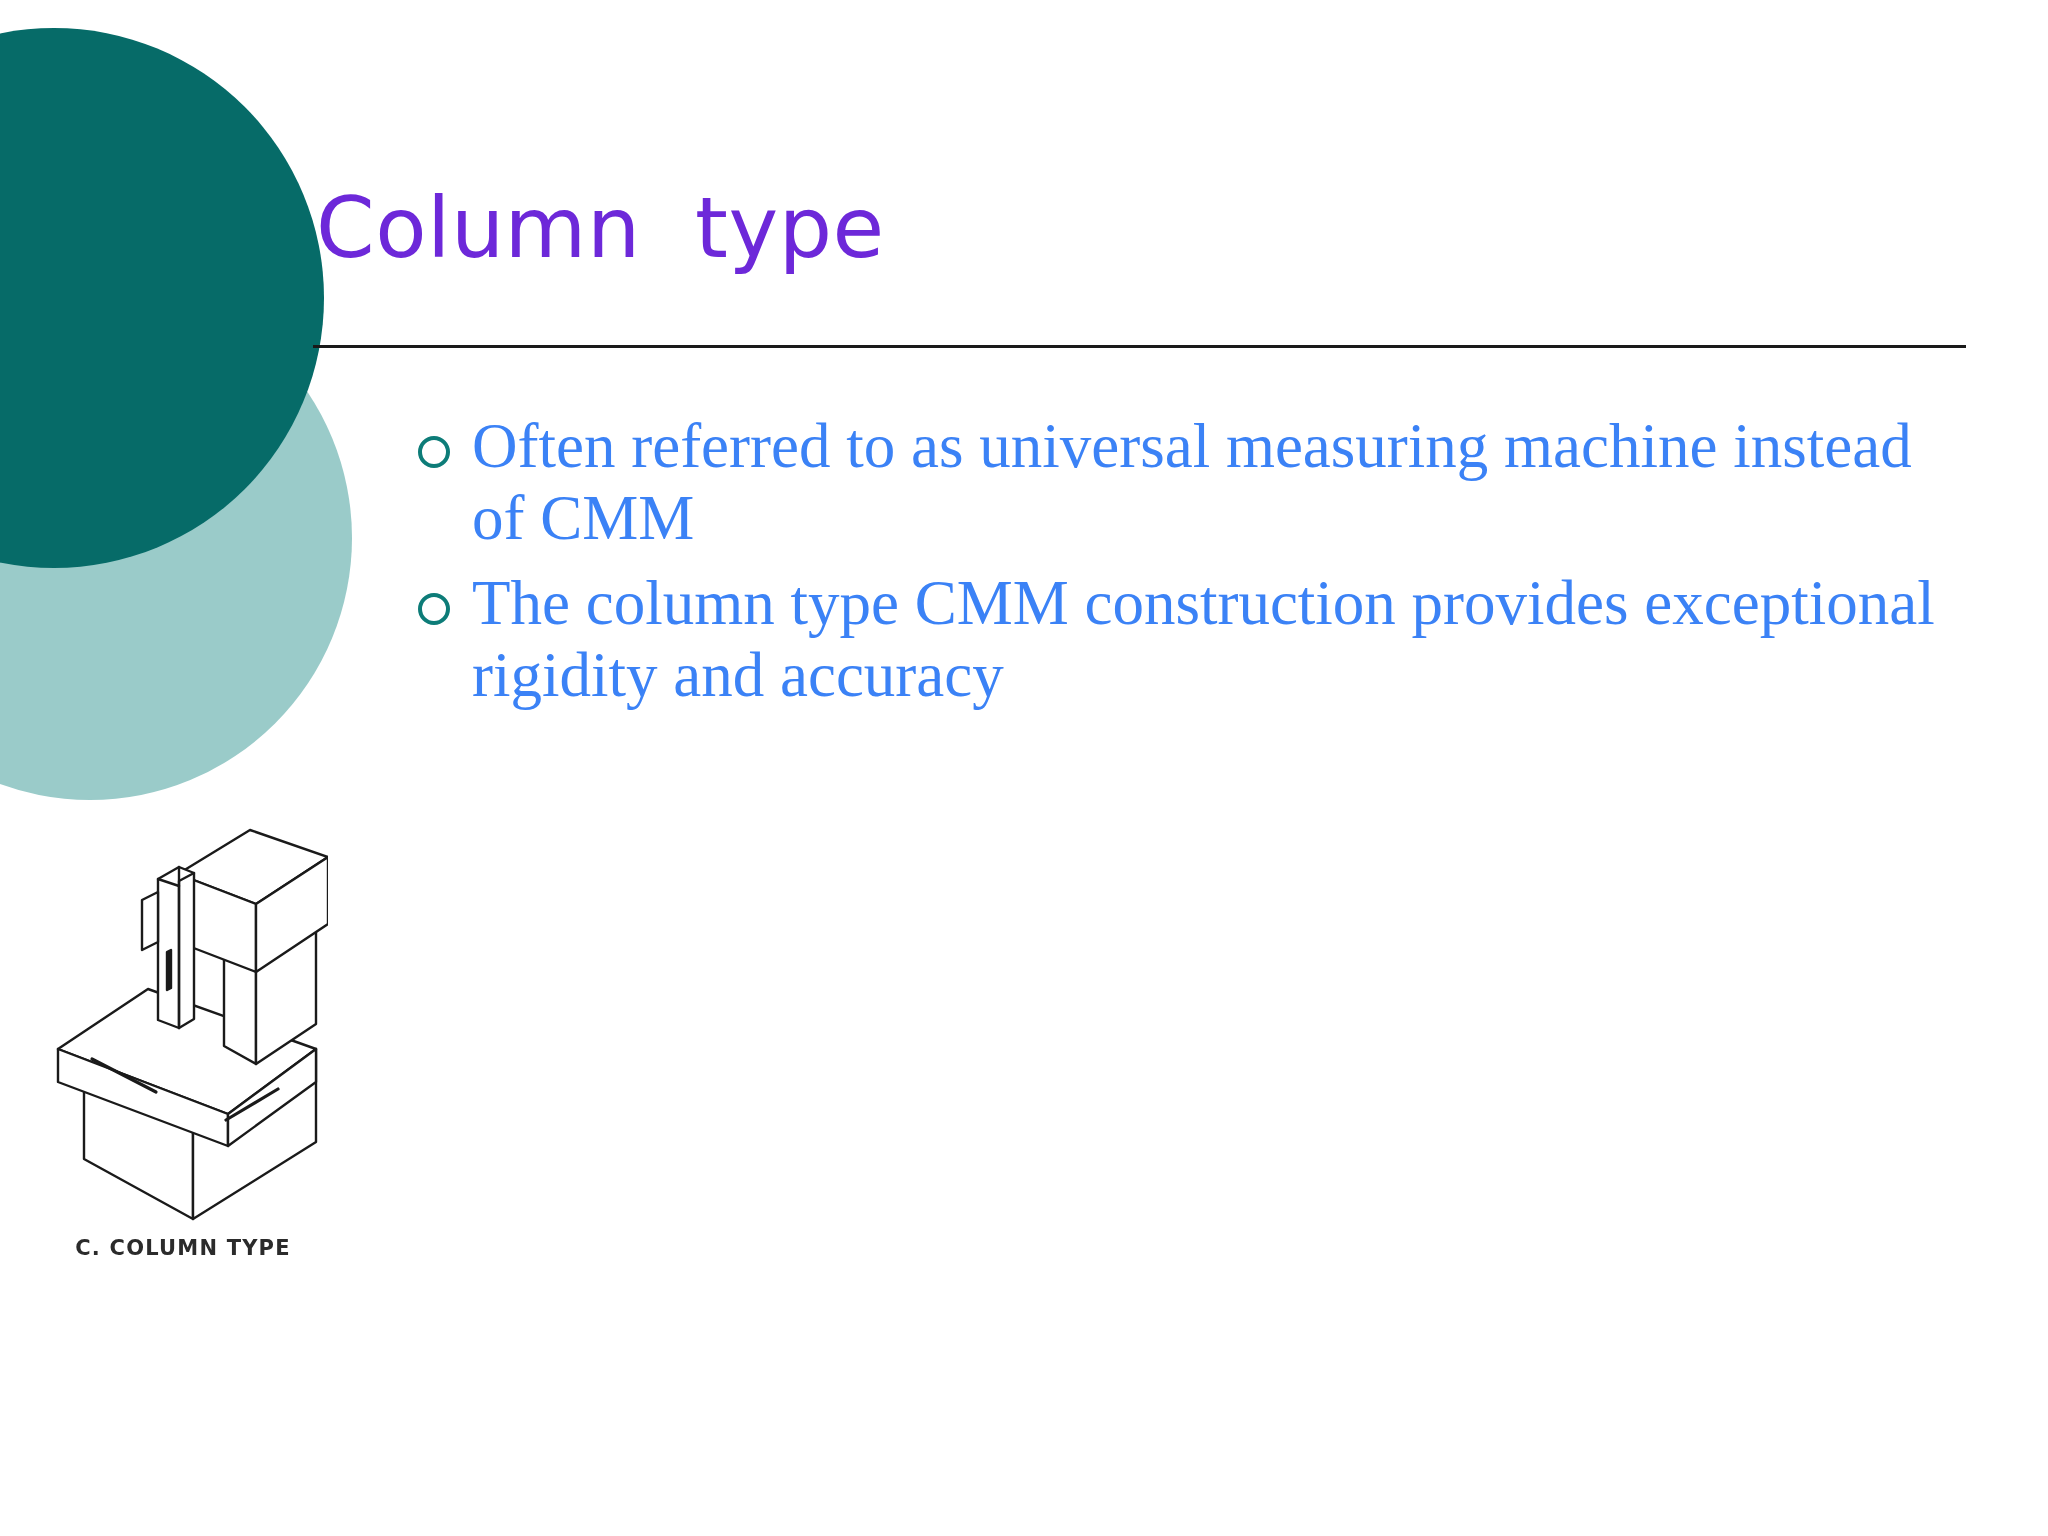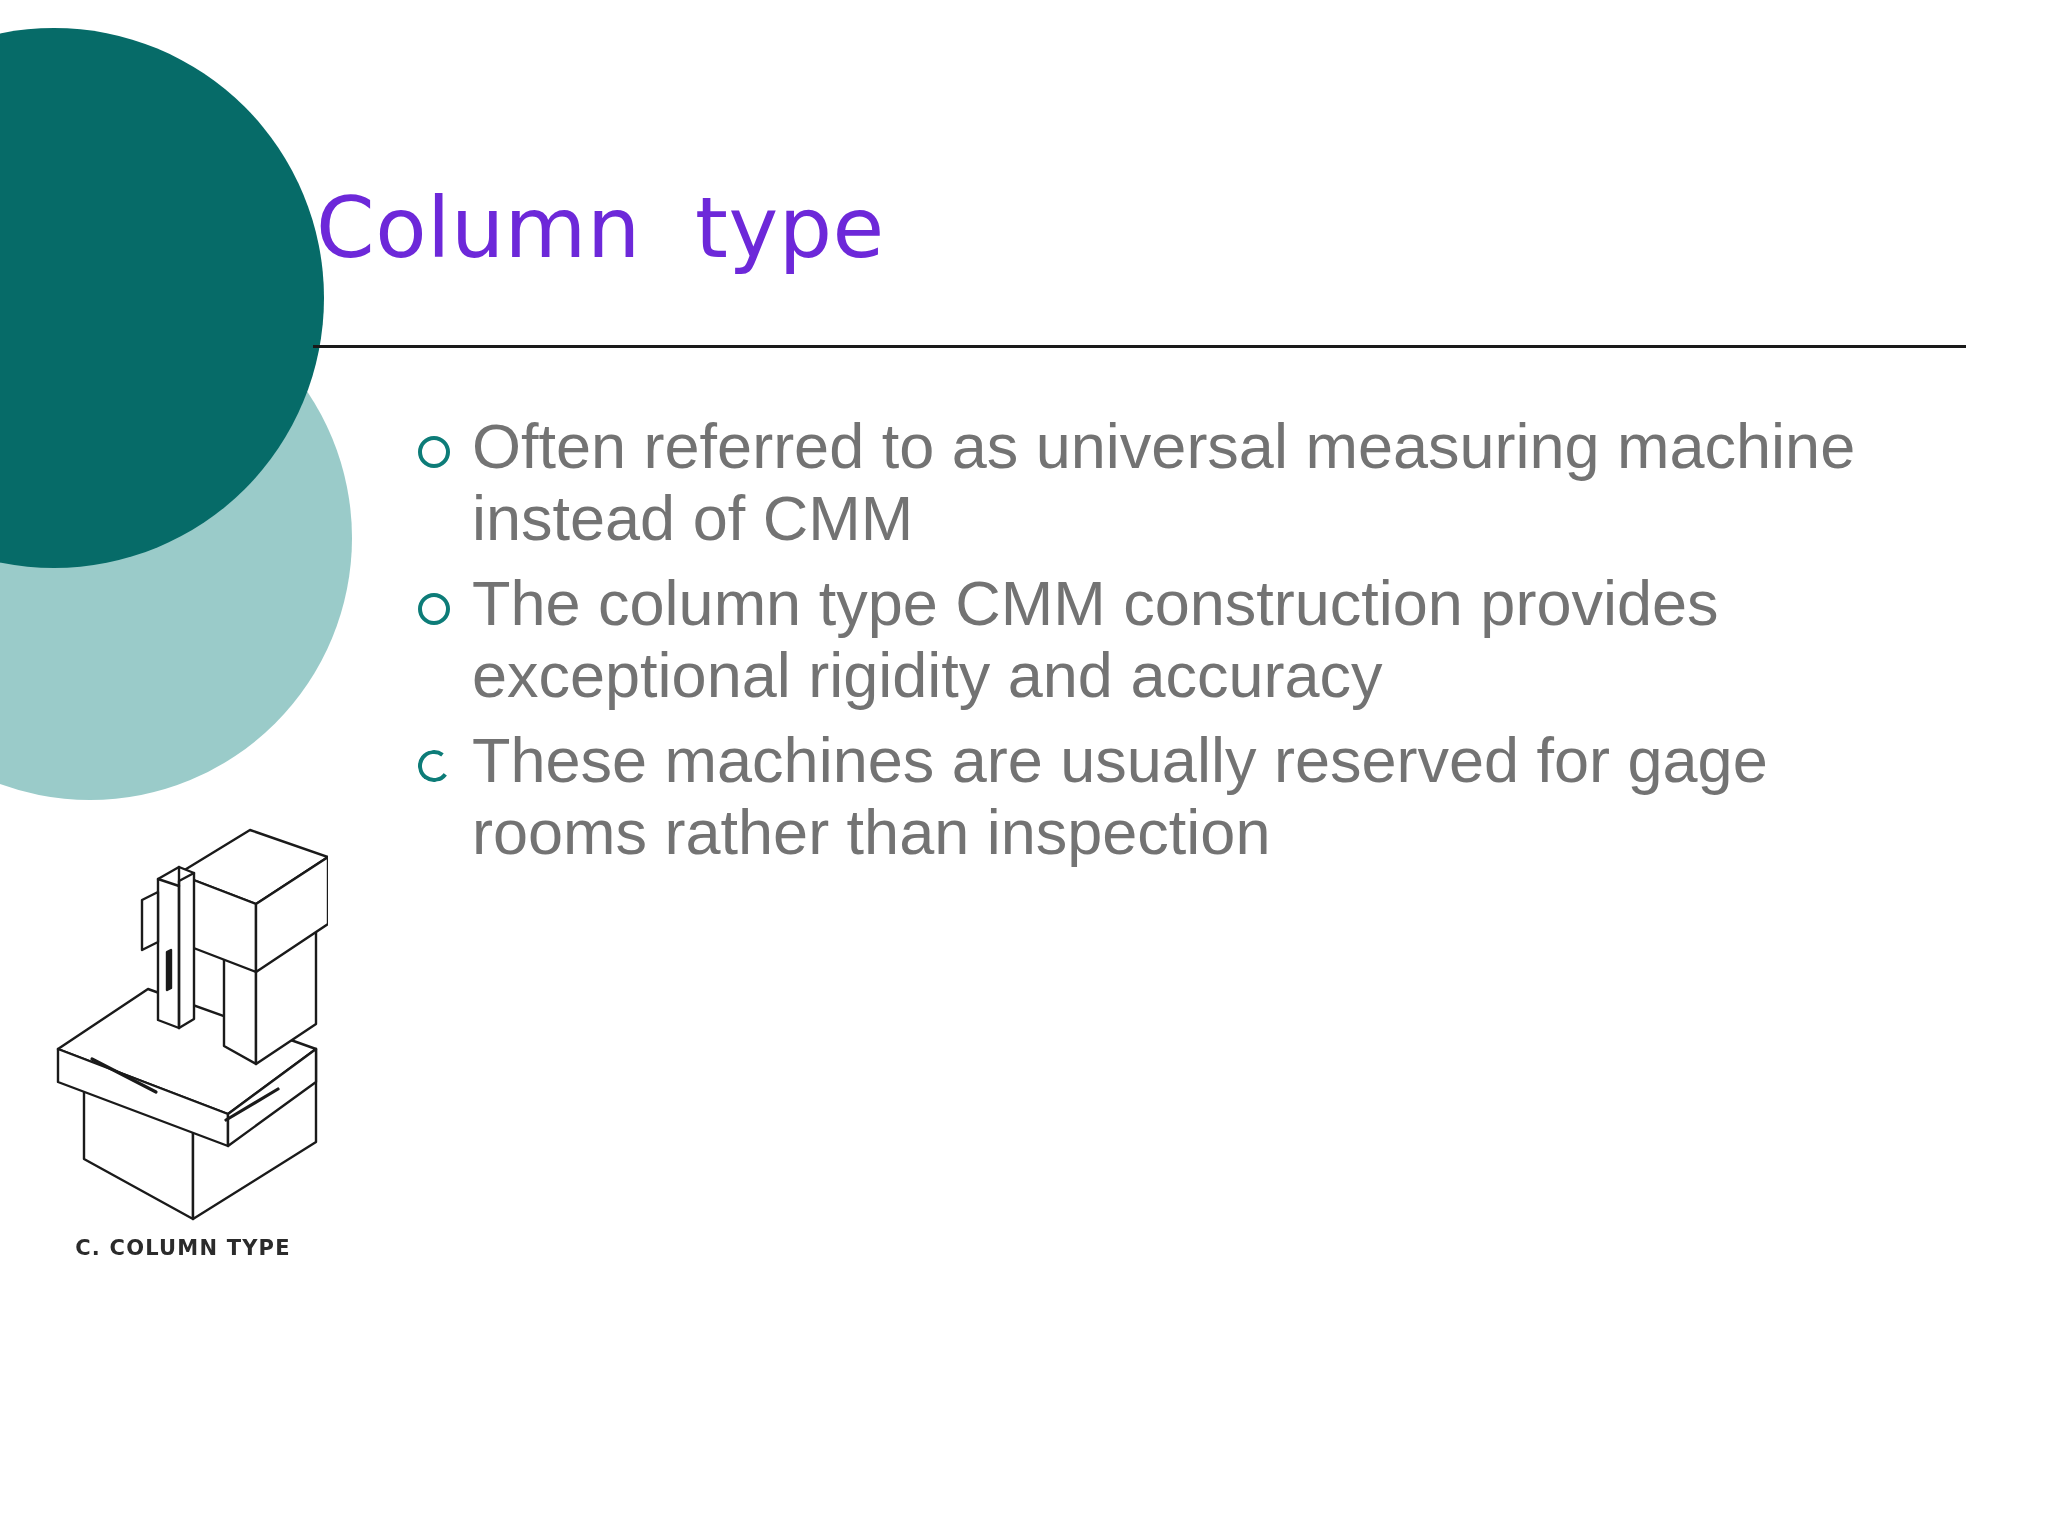--- a/index.html
+++ b/index.html
@@ -85,24 +85,24 @@
     border-radius: 50%;
     box-sizing: border-box;
   }
   .bullet-marker.clipped {
     border-right-color: transparent;
     border-top-color: #0d7c78;
     transform: rotate(-8deg);
   }
   .bullet-text {
     flex: 1 1 auto;
-    color: #737373;
+    color: #3b82f6;
     font-size: 63px;
     line-height: 1.15;
-    font-family: Liberation Sans, sans-serif;
+    font-family: Liberation Serif, serif;
     font-weight: normal;
   }
 
   
   .machine-figure {
     position: absolute;
     left: 38px;
     top: 824px;
     width: 300px;
   }
@@ -140,24 +140,20 @@
     <div class="bullet-row">
       <span class="bullet-marker"></span>
       <span class="bullet-text">Often referred to as universal measuring machine instead of CMM</span>
     </div>
 
     <div class="bullet-row">
       <span class="bullet-marker"></span>
       <span class="bullet-text">The column type CMM construction provides exceptional rigidity and accuracy</span>
     </div>
 
-    <div class="bullet-row">
-      <span class="bullet-marker clipped"></span>
-      <span class="bullet-text">These machines are usually reserved for gage rooms rather than inspection</span>
-    </div>
 
   </div>
 
   <div class="machine-figure">
     <svg viewBox="0 0 290 410" xmlns="http://www.w3.org/2000/svg">
       <g fill="#ffffff" stroke="#1a1a1a" stroke-width="2.4" stroke-linejoin="round" stroke-linecap="round">
 
         <path d="M46 250 L46 335 L155 395 L155 300 Z"></path>
         <path d="M155 300 L155 395 L278 318 L278 225 Z"></path>
 

